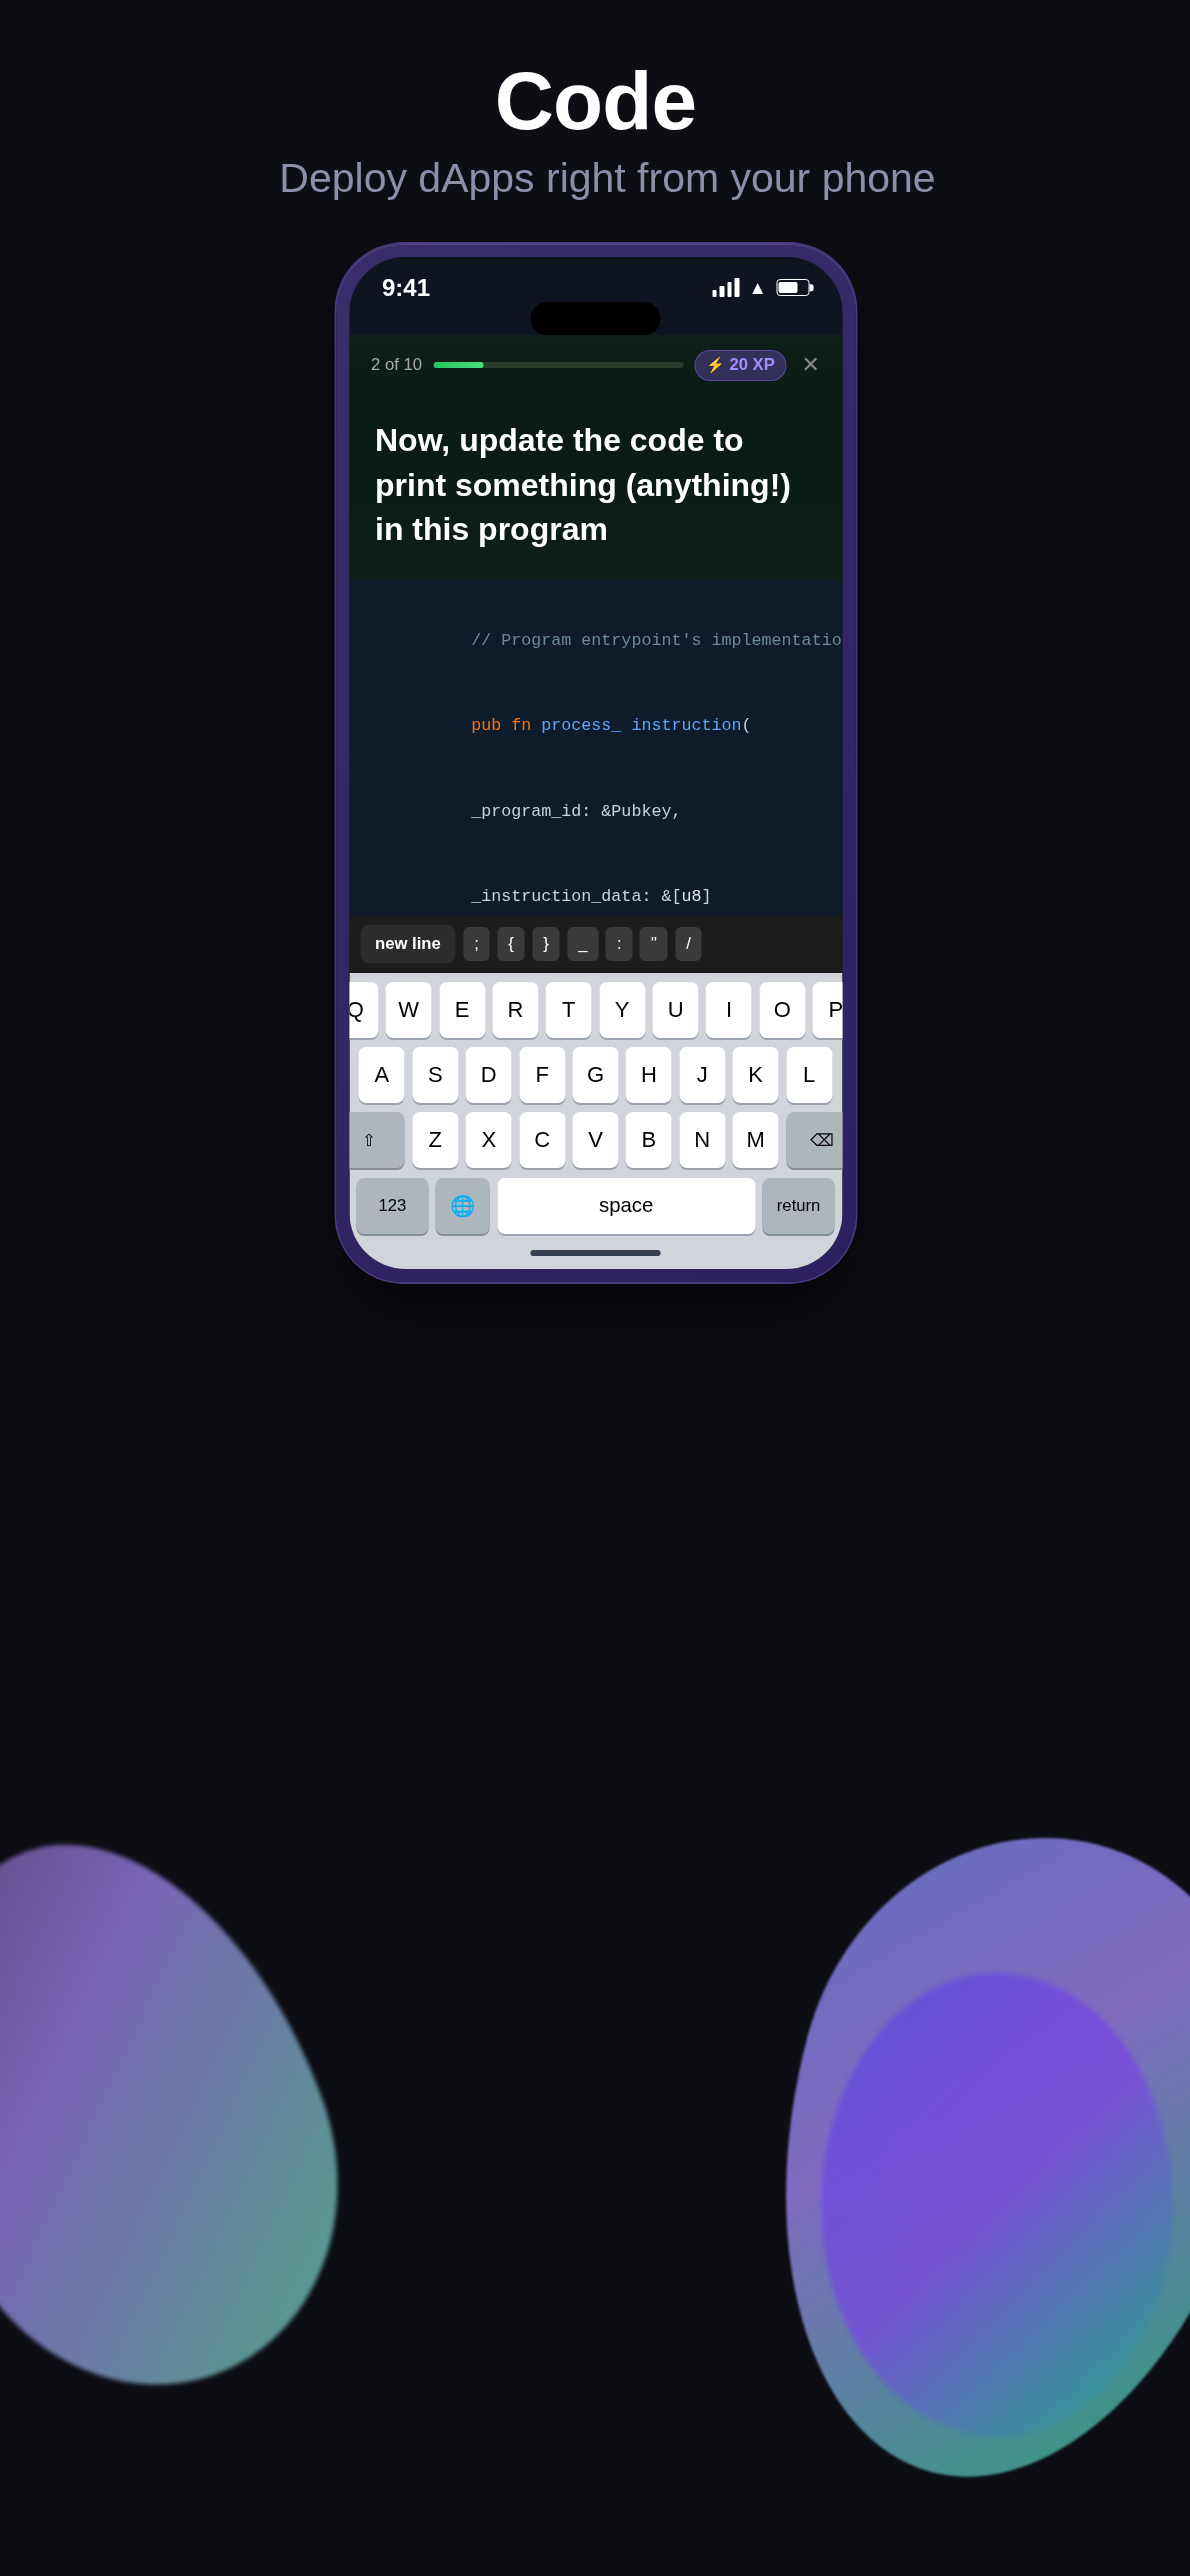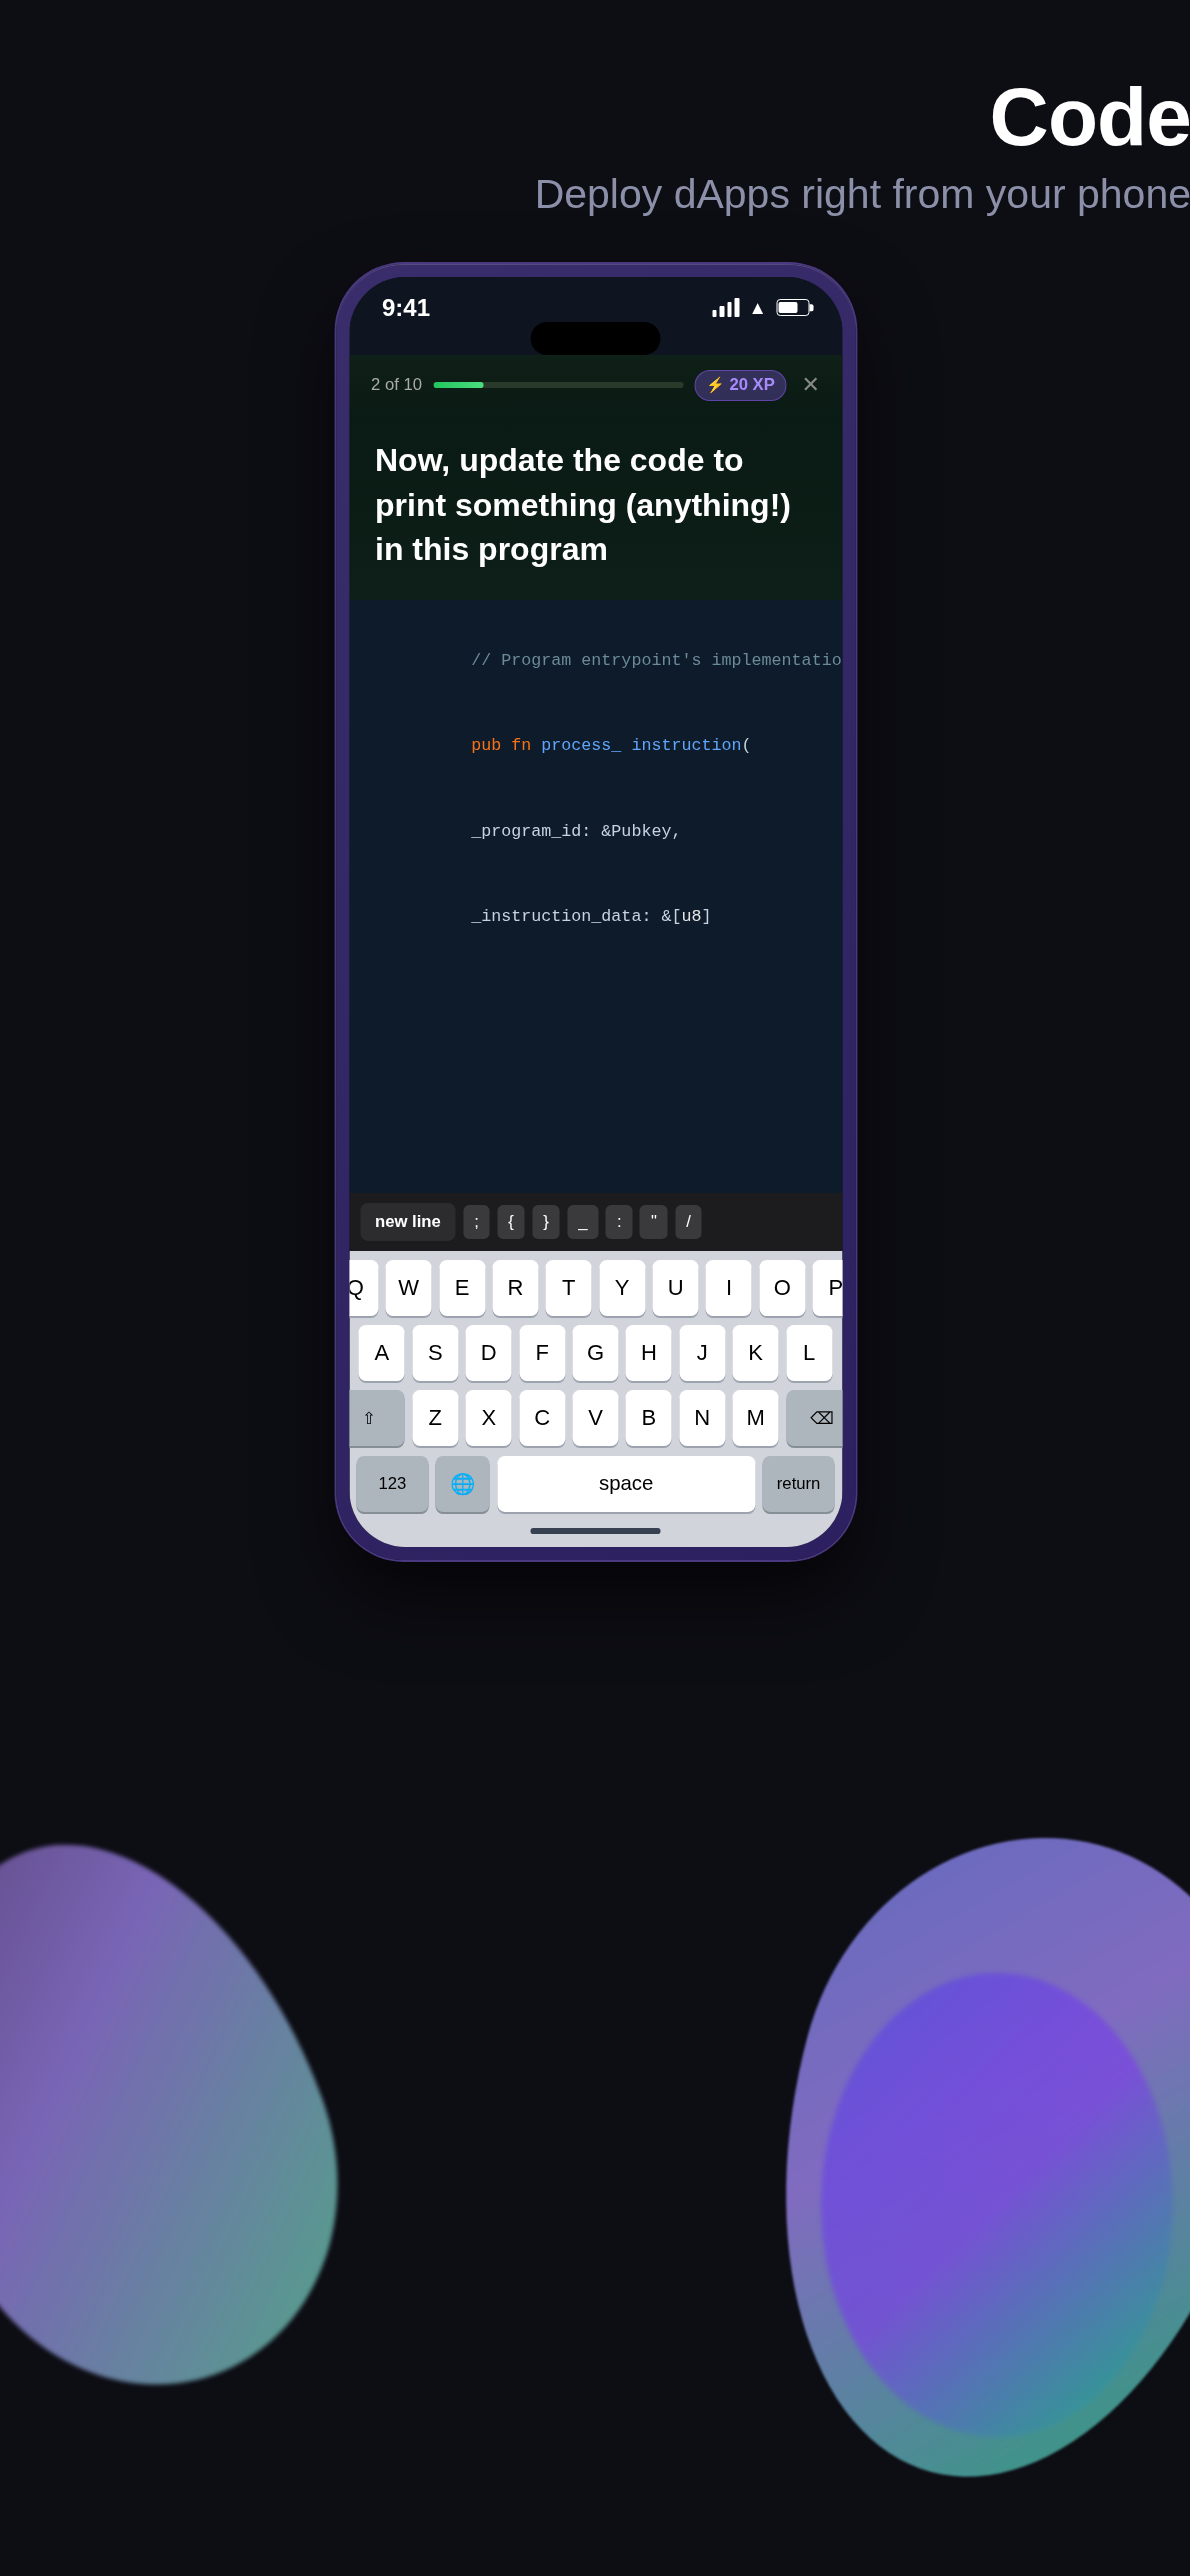--- a/index.html
+++ b/index.html
@@ -48,24 +48,24 @@
       height: 464px;
       background: linear-gradient(135deg, #4f46e5 0%, #7c3aed 50%, #10b981 100%);
       border-radius: 50%;
       opacity: 0.6;
       filter: blur(2.8px);
     }
 
     
     .header-section {
       position: absolute;
-      top: 72px;
+      top: 56px;
       left: 0;
       right: 0;
-      text-align: right;
+      text-align: center;
     }
 
     .main-title {
       font-size: 82px;
       font-weight: 700;
       color: #ffffff;
       letter-spacing: -0.9px;
       line-height: 1.1;
     }
 
@@ -73,25 +73,25 @@
       font-size: 41px;
       color: #8b8fa8;
       font-weight: 400;
       margin-top: 9.3px;
       padding-left: 24px;
     }
 
     
     .phone-container {
       position: absolute;
-      top: 264px;
+      top: 244px;
       left: 50%;
       transform: translateX(-50%);
       width: 519px;
-      height: 1296px;
+      height: 1038px;
     }
 
     .phone-frame {
       width: 100%;
       height: 100%;
       background: linear-gradient(145deg, #3a2d6b, #2d2060);
       border-radius: 67px;
       padding: 13px;
       box-shadow:
         0 0 0 1.9px #4a3880,

